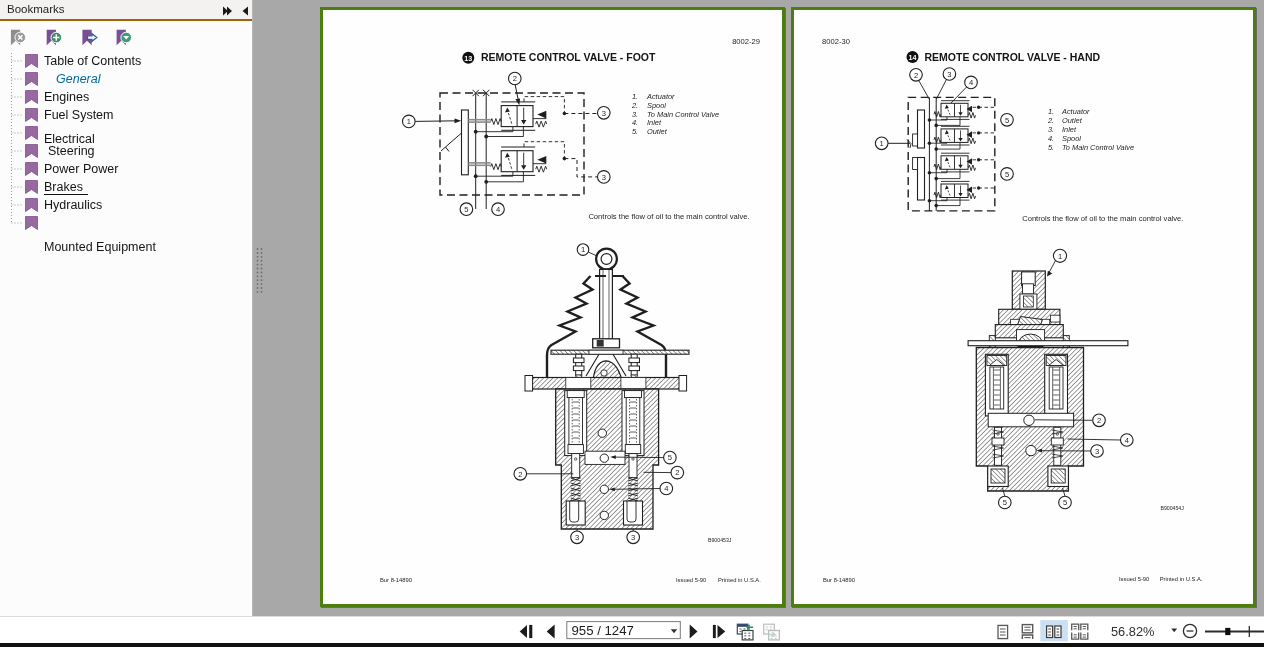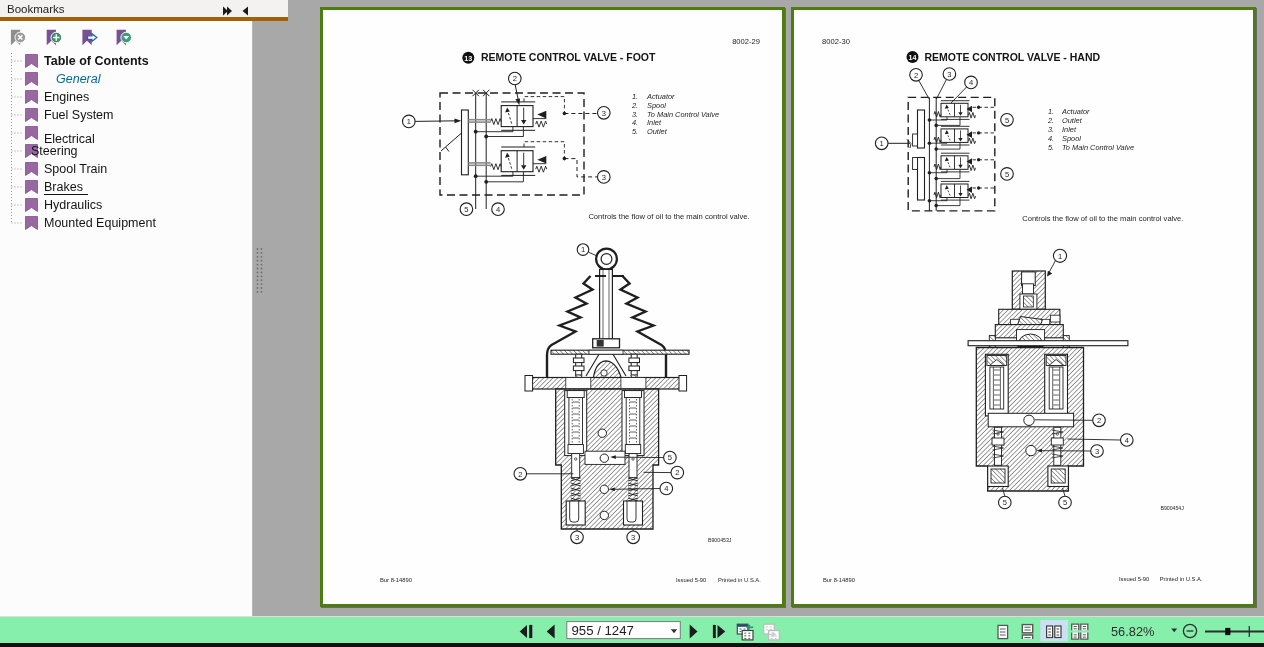--- a/index.html
+++ b/index.html
@@ -407,21 +407,21 @@
 <circle cx="7.5" cy="34.2" r="0.9" fill="#6e6e6e"></circle>
 <circle cx="3.5" cy="38.1" r="0.9" fill="#6e6e6e"></circle>
 <circle cx="7.5" cy="38.1" r="0.9" fill="#6e6e6e"></circle>
 <circle cx="3.5" cy="42.0" r="0.9" fill="#6e6e6e"></circle>
 <circle cx="7.5" cy="42.0" r="0.9" fill="#6e6e6e"></circle>
 <circle cx="3.5" cy="45.9" r="0.9" fill="#6e6e6e"></circle>
 <circle cx="7.5" cy="45.9" r="0.9" fill="#6e6e6e"></circle>
 </svg>
 
 <div class="abs" style="left:0;top:0;width:253px;height:616px;background:#fcfcfc;border-right:1px solid #b7b6b5;box-sizing:border-box;">
-  <div class="abs" style="left:0;top:0;width:288px;height:21px;background:#f3f2f1;border-bottom:4px solid #a16207;box-sizing:border-box;">
+  <div class="abs" style="left:0;top:0;width:252px;height:21px;background:#f3f2f1;border-bottom:2px solid #a16207;box-sizing:border-box;">
     <div class="abs" style="left:7px;top:3px;font-size:11.5px;color:#222;">Bookmarks</div>
     <svg class="abs" style="left:220px;top:5px;" width="32" height="12" viewBox="0 0 32 12">
       <polygon points="3,1.5 8,6 3,10.5" fill="#1a1a1a"></polygon>
       <polygon points="7,1.5 12,6 7,10.5" fill="#1a1a1a"></polygon>
       <polygon points="28,1.5 28,10.5 22.5,6" fill="#1a1a1a"></polygon>
     </svg>
   </div>
   <svg class="abs" style="left:0;top:26px;" width="150" height="26" viewBox="0 0 150 26">
 <path d="M10.9 3.8 h9.3 v15.5 l-4.65 -4.6499999999999995 l-4.65 4.6499999999999995 Z" fill="#8f8e8e"></path>
 <circle cx="20.3" cy="11.4" r="5.3" fill="#9b9a9a" stroke="#fcfcfc" stroke-width="1"></circle>
@@ -445,21 +445,21 @@
 <line x1="11.5" y1="103" x2="23" y2="103" stroke="#9a9a9a" stroke-width="1" stroke-dasharray="1 2"></line>
 <line x1="11.5" y1="121" x2="23" y2="121" stroke="#9a9a9a" stroke-width="1" stroke-dasharray="1 2"></line>
 <line x1="11.5" y1="139" x2="23" y2="139" stroke="#9a9a9a" stroke-width="1" stroke-dasharray="1 2"></line>
 <line x1="11.5" y1="157" x2="23" y2="157" stroke="#9a9a9a" stroke-width="1" stroke-dasharray="1 2"></line>
 <line x1="11.5" y1="175" x2="23" y2="175" stroke="#9a9a9a" stroke-width="1" stroke-dasharray="1 2"></line>
   </svg>
   <div class="abs" style="left:0;top:52px;width:253px;height:18px;">
     <svg class="abs" style="left:25px;top:2px;" width="13" height="14" viewBox="0 0 13 14">
         <path d="M0.5 0.5 h12 v13 l-6 -4 l-6 4 Z" fill="#9a68a0" stroke="#7d5191" stroke-width="0.8"></path>
       </svg>
-    <div class="abs" style="left:44px;top:1.5px;font-size:12.5px;color:#141414;font-weight:bold;"><span style="display:inline-block;">Table of Contents</span></div>
+    <div class="abs" style="left:44px;top:1.5px;font-size:12.5px;color:#141414;"><span style="display:inline-block;">Table of Contents</span></div>
   </div>
   <div class="abs" style="left:0;top:70px;width:253px;height:18px;">
     <svg class="abs" style="left:25px;top:2px;" width="13" height="14" viewBox="0 0 13 14">
         <path d="M0.5 0.5 h12 v13 l-6 -4 l-6 4 Z" fill="#9a68a0" stroke="#7d5191" stroke-width="0.8"></path>
       </svg>
     <div class="abs" style="left:56px;top:1.5px;font-size:12.5px;color:#0369a1;font-style:italic;"><span style="display:inline-block;">General</span></div>
   </div>
   <div class="abs" style="left:0;top:88px;width:253px;height:18px;">
     <svg class="abs" style="left:25px;top:2px;" width="13" height="14" viewBox="0 0 13 14">
         <path d="M0.5 0.5 h12 v13 l-6 -4 l-6 4 Z" fill="#9a68a0" stroke="#7d5191" stroke-width="0.8"></path>
@@ -475,49 +475,49 @@
   <div class="abs" style="left:0;top:124px;width:253px;height:18px;">
     <svg class="abs" style="left:25px;top:2px;" width="13" height="14" viewBox="0 0 13 14">
         <path d="M0.5 0.5 h12 v13 l-6 -4 l-6 4 Z" fill="#9a68a0" stroke="#7d5191" stroke-width="0.8"></path>
       </svg>
     <div class="abs" style="left:44px;top:8px;font-size:12.5px;color:#141414;"><span style="display:inline-block;">Electrical</span></div>
   </div>
   <div class="abs" style="left:0;top:142px;width:253px;height:18px;">
     <svg class="abs" style="left:25px;top:2px;" width="13" height="14" viewBox="0 0 13 14">
         <path d="M0.5 0.5 h12 v13 l-6 -4 l-6 4 Z" fill="#9a68a0" stroke="#7d5191" stroke-width="0.8"></path>
       </svg>
-    <div class="abs" style="left:31px;top:1.5px;font-size:12.5px;color:#141414;"><span style="display:inline-block;">Steering</span></div>
+    <div class="abs" style="left:48px;top:1.5px;font-size:12.5px;color:#141414;"><span style="display:inline-block;">Steering</span></div>
   </div>
   <div class="abs" style="left:0;top:160px;width:253px;height:18px;">
     <svg class="abs" style="left:25px;top:2px;" width="13" height="14" viewBox="0 0 13 14">
         <path d="M0.5 0.5 h12 v13 l-6 -4 l-6 4 Z" fill="#9a68a0" stroke="#7d5191" stroke-width="0.8"></path>
       </svg>
-    <div class="abs" style="left:44px;top:1.5px;font-size:12.5px;color:#141414;"><span style="display:inline-block;">Spool Train</span></div>
+    <div class="abs" style="left:44px;top:1.5px;font-size:12.5px;color:#141414;"><span style="display:inline-block;">Power Power</span></div>
   </div>
   <div class="abs" style="left:0;top:178px;width:253px;height:18px;">
     <svg class="abs" style="left:25px;top:2px;" width="13" height="14" viewBox="0 0 13 14">
         <path d="M0.5 0.5 h12 v13 l-6 -4 l-6 4 Z" fill="#9a68a0" stroke="#7d5191" stroke-width="0.8"></path>
       </svg>
     <div class="abs" style="left:44px;top:1.5px;font-size:12.5px;color:#141414;"><span style="display:inline-block;border-bottom:1px solid #111;padding-right:5px;">Brakes</span></div>
   </div>
   <div class="abs" style="left:0;top:196px;width:253px;height:18px;">
     <svg class="abs" style="left:25px;top:2px;" width="13" height="14" viewBox="0 0 13 14">
         <path d="M0.5 0.5 h12 v13 l-6 -4 l-6 4 Z" fill="#9a68a0" stroke="#7d5191" stroke-width="0.8"></path>
       </svg>
     <div class="abs" style="left:44px;top:1.5px;font-size:12.5px;color:#141414;"><span style="display:inline-block;">Hydraulics</span></div>
   </div>
   <div class="abs" style="left:0;top:214px;width:253px;height:18px;">
     <svg class="abs" style="left:25px;top:2px;" width="13" height="14" viewBox="0 0 13 14">
         <path d="M0.5 0.5 h12 v13 l-6 -4 l-6 4 Z" fill="#9a68a0" stroke="#7d5191" stroke-width="0.8"></path>
       </svg>
-    <div class="abs" style="left:44px;top:1.5px;font-size:12.5px;color:#141414;"><span style="display:inline-block;">Mounted Equipment</span></div>
+    <div class="abs" style="left:44px;top:1.5px;font-size:12.5px;color:#141414;"><span style="display:inline-block;margin-top:24px;">Mounted Equipment</span></div>
   </div>
 </div>
 
-<div class="abs" style="left:0;top:616px;width:1264px;height:27px;background:#86efac;border-top:1px solid #dddcdb;box-sizing:border-box;">
+<div class="abs" style="left:0;top:616px;width:1264px;height:27px;background:#ffffff;border-top:1px solid #dddcdb;box-sizing:border-box;">
 <svg class="abs" style="left:0;top:0;" width="1264" height="26" viewBox="0 0 1264 26">
 <polygon points="519.7,14.5 527,7.9 527,21.1" fill="#1c1c1c"></polygon>
 <rect x="529.2" y="7.9" width="3.1" height="13.2" fill="#1c1c1c"></rect>
 <polygon points="546.7,14.5 554.6,7.4 554.6,21.6" fill="#1c1c1c"></polygon>
 <rect x="566.8" y="4.6" width="113.5" height="17" fill="#fff" stroke="#7a7a7a" stroke-width="1"></rect>
 <text x="571.5" y="17.8" font-size="13.2" fill="#1c1c1c">955 / 1247</text>
 <polygon points="670.8,12.3 677.2,12.3 674,16.2" fill="#333"></polygon>
 <polygon points="689.7,7.4 689.7,21.6 697.5,14.5" fill="#1c1c1c"></polygon>
 <rect x="712.9" y="7.9" width="2.9" height="13.2" fill="#1c1c1c"></rect>
 <polygon points="717.5,7.9 717.5,21.1 725.2,14.5" fill="#1c1c1c"></polygon>

